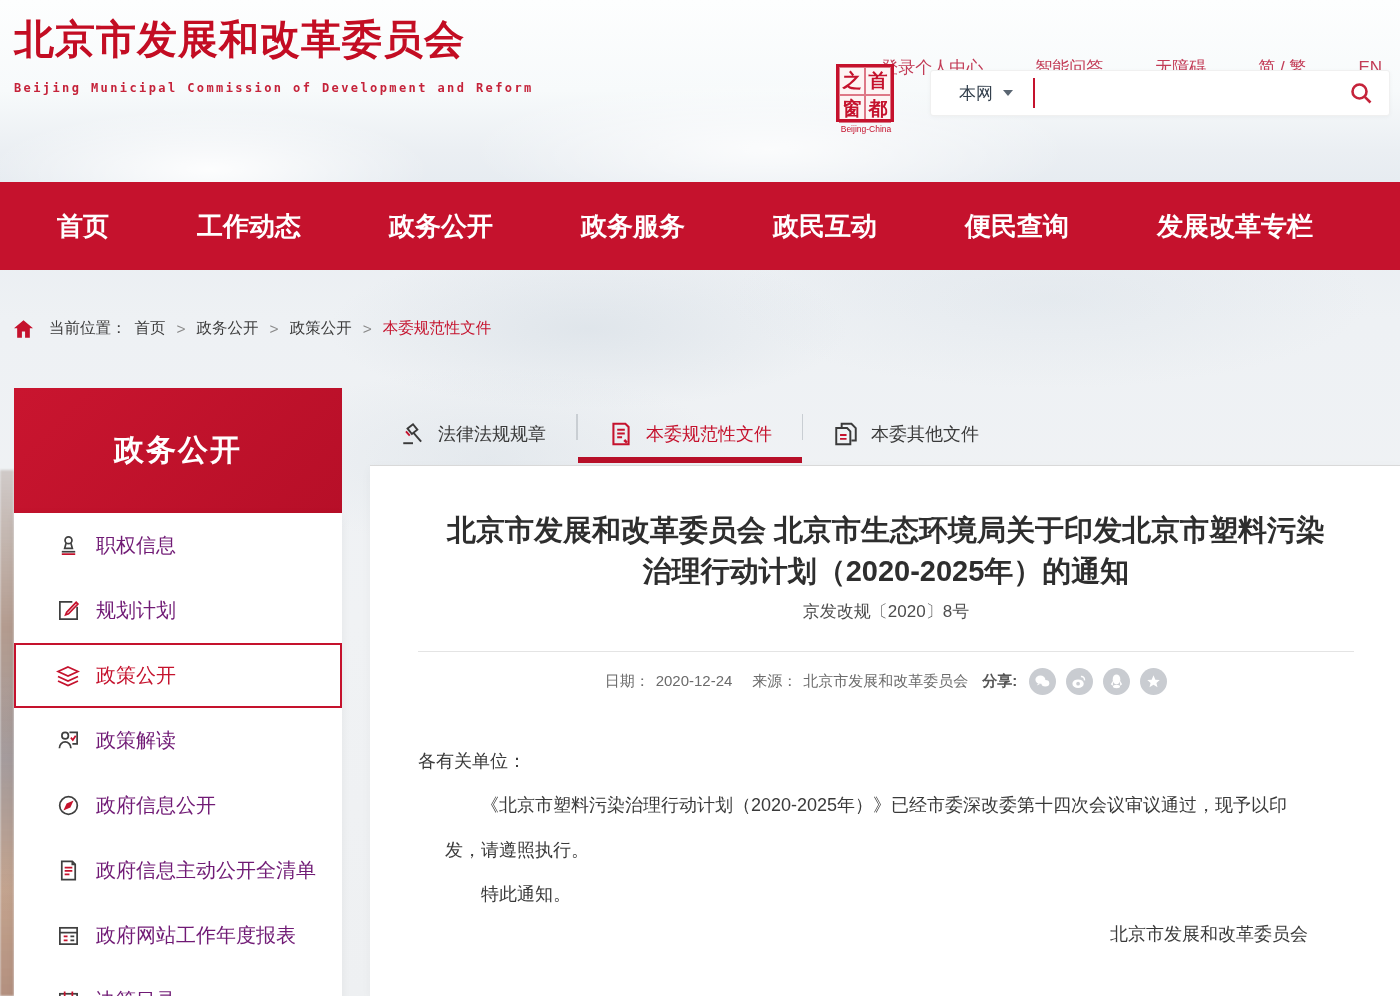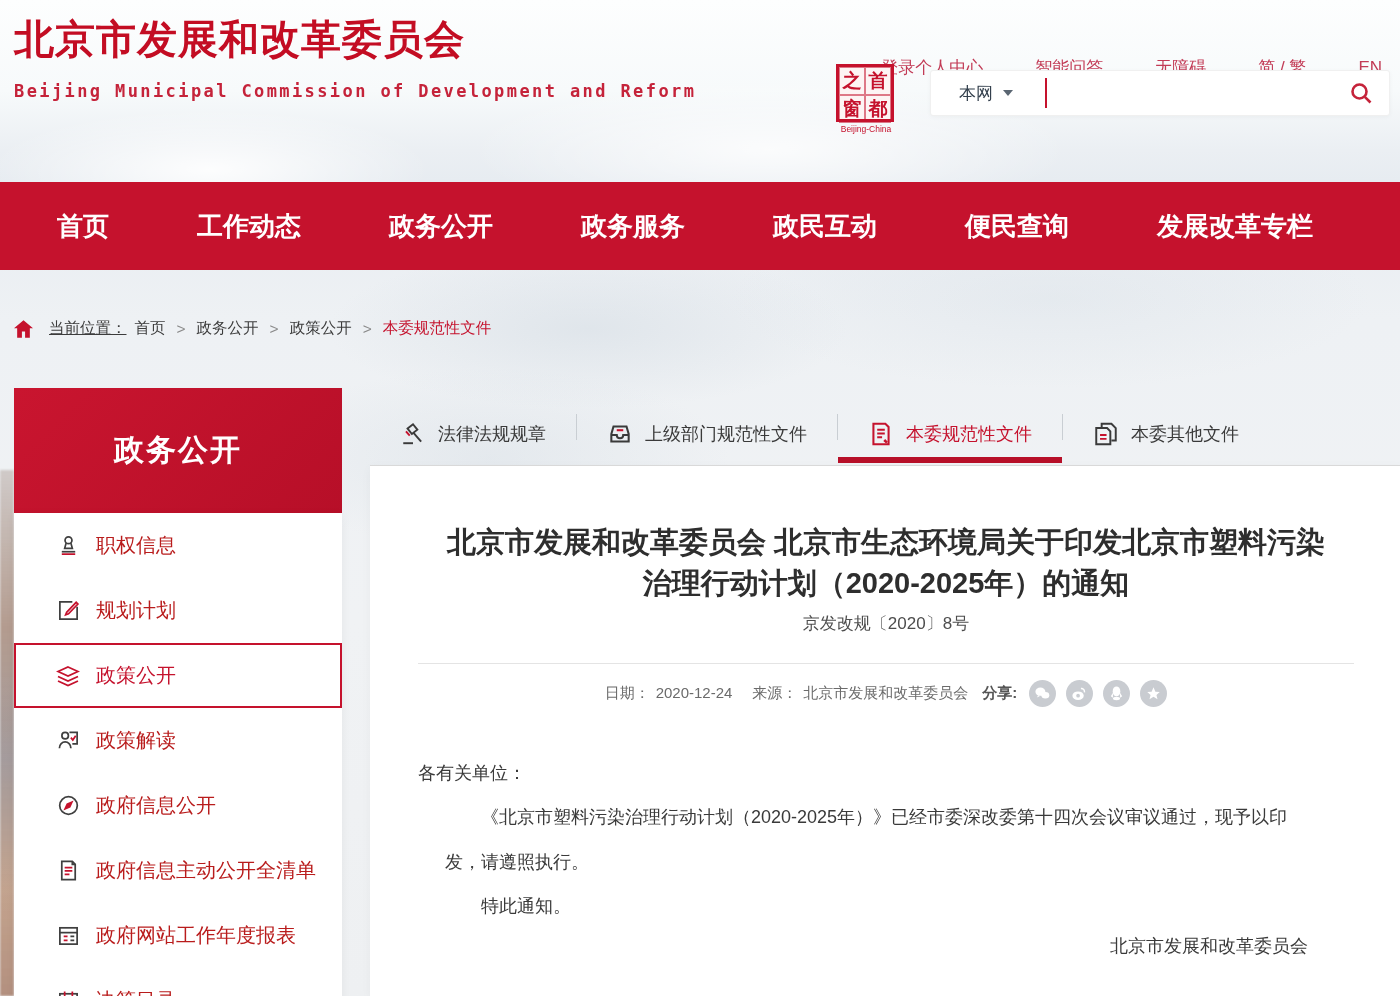--- a/index.html
+++ b/index.html
@@ -23,77 +23,77 @@
   .edge-strip.left { left:0; top:470px; width:14px; height:526px;
     background:linear-gradient(180deg,rgba(150,130,120,.35),rgba(130,85,60,.55) 30%,rgba(90,70,70,.5) 55%,rgba(160,100,60,.55) 80%,rgba(140,80,50,.6)); }
   .edge-strip.right { right:0; top:560px; width:14px; height:436px;
     background:linear-gradient(180deg,rgba(150,175,175,.45),rgba(190,140,75,.6) 25%,rgba(165,90,80,.55) 50%,rgba(120,110,110,.5) 65%,rgba(200,150,80,.6) 85%,rgba(170,110,60,.6)); }
 
   
   .hdr { position:absolute; left:0; top:0; width:1400px; height:182px; z-index:2; }
   .logo { position:absolute; left:14px; top:12px; }
   .logo-cn { font-size:40px; font-weight:bold; color:#c30d23; letter-spacing:1px; }
   .logo-en { margin-top:14px; font-family:"DejaVu Sans Mono","Liberation Mono",monospace;
-    font-size:17px; font-weight:bold; color:#c5233a; letter-spacing:2.4px; }
+    font-size:12px; font-weight:bold; color:#c5233a; letter-spacing:2.4px; }
   .toplinks { position:absolute; top:24px; right:18px; display:flex; align-items:center; gap:52px;margin-top:32px; }
   .toplinks a { font-size:17px; color:#c23a55; text-decoration:none; white-space:nowrap; cursor:pointer; }
   .seal { position:absolute; left:836px; top:64px; width:60px; text-align:center; }
   .seal-box { width:58px; height:58px; border:3px solid #c5122d; display:grid;
     grid-template-columns:1fr 1fr; grid-template-rows:1fr 1fr; background:#fdf4f4; }
   .seal-box span { display:flex; align-items:center; justify-content:center;
     font-size:19px; font-weight:bold; color:#c5122d; border:1px solid rgba(197,18,45,.55); }
   .seal-cap { margin-top:2px; font-size:8.5px; font-weight:normal; color:#c5122d; }
   .searchbox { position:absolute; left:930px; top:70px; width:460px; height:46px; background:#fff;
     border:1px solid #f0f0f0; border-radius:3px; box-shadow:0 1px 4px rgba(0,0,0,.04);
     display:flex; align-items:center; }
-  .scope { display:flex; align-items:center; gap:10px; padding:0 32px 0 28px; cursor:pointer; }
+  .scope { display:flex; align-items:center; gap:10px; padding:0 20px 0 28px; cursor:pointer; }
   .scope-label { font-size:17px; color:#34404d; }
   .caret { width:0; height:0; border-left:5px solid transparent; border-right:5px solid transparent; border-top:6px solid #5a6672; }
   .search-input { flex:1; height:30px; border:none; outline:none; border-left:2px solid #c5122d;
     padding-left:10px; font-size:16px; background:transparent; }
   .search-btn { width:56px; height:46px; display:flex; align-items:center; justify-content:center;
     background:none; border:none; cursor:pointer; }
 
   
   .nav { position:absolute; left:0; top:182px; width:1400px; height:88px; background:#c5122d; z-index:2;
     display:flex; align-items:center; padding-left:57px; }
   .nav a { font-size:26px; font-weight:bold; color:#fff; text-decoration:none; white-space:nowrap; cursor:pointer; }
   .nav a + a { margin-left:88px; }
 
   
   .crumb { position:absolute; left:14px; top:318px; display:flex; align-items:center; gap:8px; z-index:2; font-size:15.5px; }
-  .crumb .lbl { color:#3c3c3c; margin-left:8px;text-decoration:underline; }
+  .crumb .lbl { color:#3c3c3c; margin-left:8px; }
   .crumb a { color:#3c3c3c; text-decoration:none; cursor:pointer; }
   .crumb .sep { color:#8a8a8a; margin:0 3px; }
   .crumb a.cur { color:#c5122d; }
 
   
   .side { position:absolute; left:14px; top:388px; width:328px; z-index:2; }
   .side-hd { height:125px; background:linear-gradient(135deg,#c9152f,#b70f28);
     display:flex; align-items:center; justify-content:center; }
   .side-hd span { color:#fff; font-size:30px; font-weight:bold; letter-spacing:2px; }
   .side-menu { background:#fff; box-shadow:0 2px 10px rgba(0,0,0,.05); padding-bottom:2px; }
   .side-item { height:65px; display:flex; align-items:center; gap:16px; padding-left:40px;
-    font-size:20px; color:#b91c1c; cursor:pointer; border:2px solid transparent; }
+    font-size:20px; color:#701a75; cursor:pointer; border:2px solid transparent; }
   .side-item .ic { width:24px; height:24px; flex:0 0 24px; display:flex; align-items:center; justify-content:center; }
   .side-item.active { border:2px solid #c5122d; color:#c5122d; }
   .side-item.active .ic svg { stroke:#c5122d; }
 
   
   .main { position:absolute; left:370px; top:400px; width:1032px; z-index:2; }
   .tabs { height:66px; display:flex; align-items:flex-start; border-bottom:1px solid #d9d9d9; position:relative; }
   .tab { display:flex; align-items:center; gap:12px; padding:8px 30px 0 30px; height:60px;
     font-size:18px; color:#3a3a3a; cursor:pointer; position:relative; }
   .tab .t-ic { width:26px; height:26px; display:flex; align-items:center; justify-content:center; }
   .tab.active { color:#c5122d; }
   .tab.active::after { content:""; position:absolute; left:0; right:0; bottom:-3px; height:6px; background:#b70f28; }
   .tab-sep { width:1px; height:26px; background:#c9ced3; margin-top:14px; }
 
   .article { background:#fff; min-height:530px; padding:0 48px; box-shadow:0 2px 10px rgba(0,0,0,.04); }
-  .a-title { max-width:880px; margin:0 auto; padding-top:56px; text-align:center;
+  .a-title { max-width:880px; margin:0 auto; padding-top:44px; text-align:center;
     font-size:29px; font-weight:bold; color:#2e2e2e; line-height:1.42; }
   .a-docnum { text-align:center; font-size:17px; color:#4d4d4d; margin-top:8px; }
   .a-rule { border:none; border-top:1px solid #e4e4e4; margin-top:28px; }
   .a-meta { display:flex; align-items:center; justify-content:center; margin-top:16px; }
   .a-meta .left { font-size:15px; color:#6b6b6b; display:flex; gap:6px; }
   .a-meta .left .v { margin-right:14px; }
   .share { display:flex; align-items:center; gap:10px; }
   .share-lbl { font-size:15px; font-weight:bold; color:#555; margin-right:2px; }
   .share-btn { width:27px; height:27px; border-radius:50%; background:#c9ccd1; border:none;
     display:flex; align-items:center; justify-content:center; cursor:pointer; }
@@ -283,30 +283,20 @@
           <path d="M7 7 l5-4 4 5-5 4 Z"></path>
             <path d="M12.5 11 l7 8"></path>
             <path d="M3 20.5 h9"></path>
           <path class="accent" d="M5.5 9.5 l3.5 4" stroke="#c5122d"></path>
         </svg>
       </span>
       <span>法律法规规章</span>
     </div>
     <div class="tab-sep"></div>
 
-    <div class="tab">
-      <span class="t-ic">
-        <svg width="26" height="26" viewBox="0 0 24 24" fill="none" stroke="#3a3a3a" stroke-width="1.9">
-          <path d="M4 12 L6 5 h12 l2 7 v7 H4 Z"></path>
-            <path d="M4 13 h5 c0 2 1.5 3 3 3 s3-1 3-3 h5"></path>
-          <path class="accent" d="M9 8.5 h6" stroke="#c5122d"></path>
-        </svg>
-      </span>
-      <span>上级部门规范性文件</span>
-    </div>
     <div class="tab-sep"></div>
 
     <div class="tab active">
       <span class="t-ic">
         <svg width="26" height="26" viewBox="0 0 24 24" fill="none" stroke="#c5122d" stroke-width="1.9">
           <path d="M5 2.5 h11 l3 3 V21.5 H5 Z"></path>
             <path d="M8.5 8 h7 M8.5 11.5 h7 M8.5 15 h4.5"></path>
           <path d="M15 17.5 l2.5 2.5" stroke-width="2.4"></path>
         </svg>
       </span>

